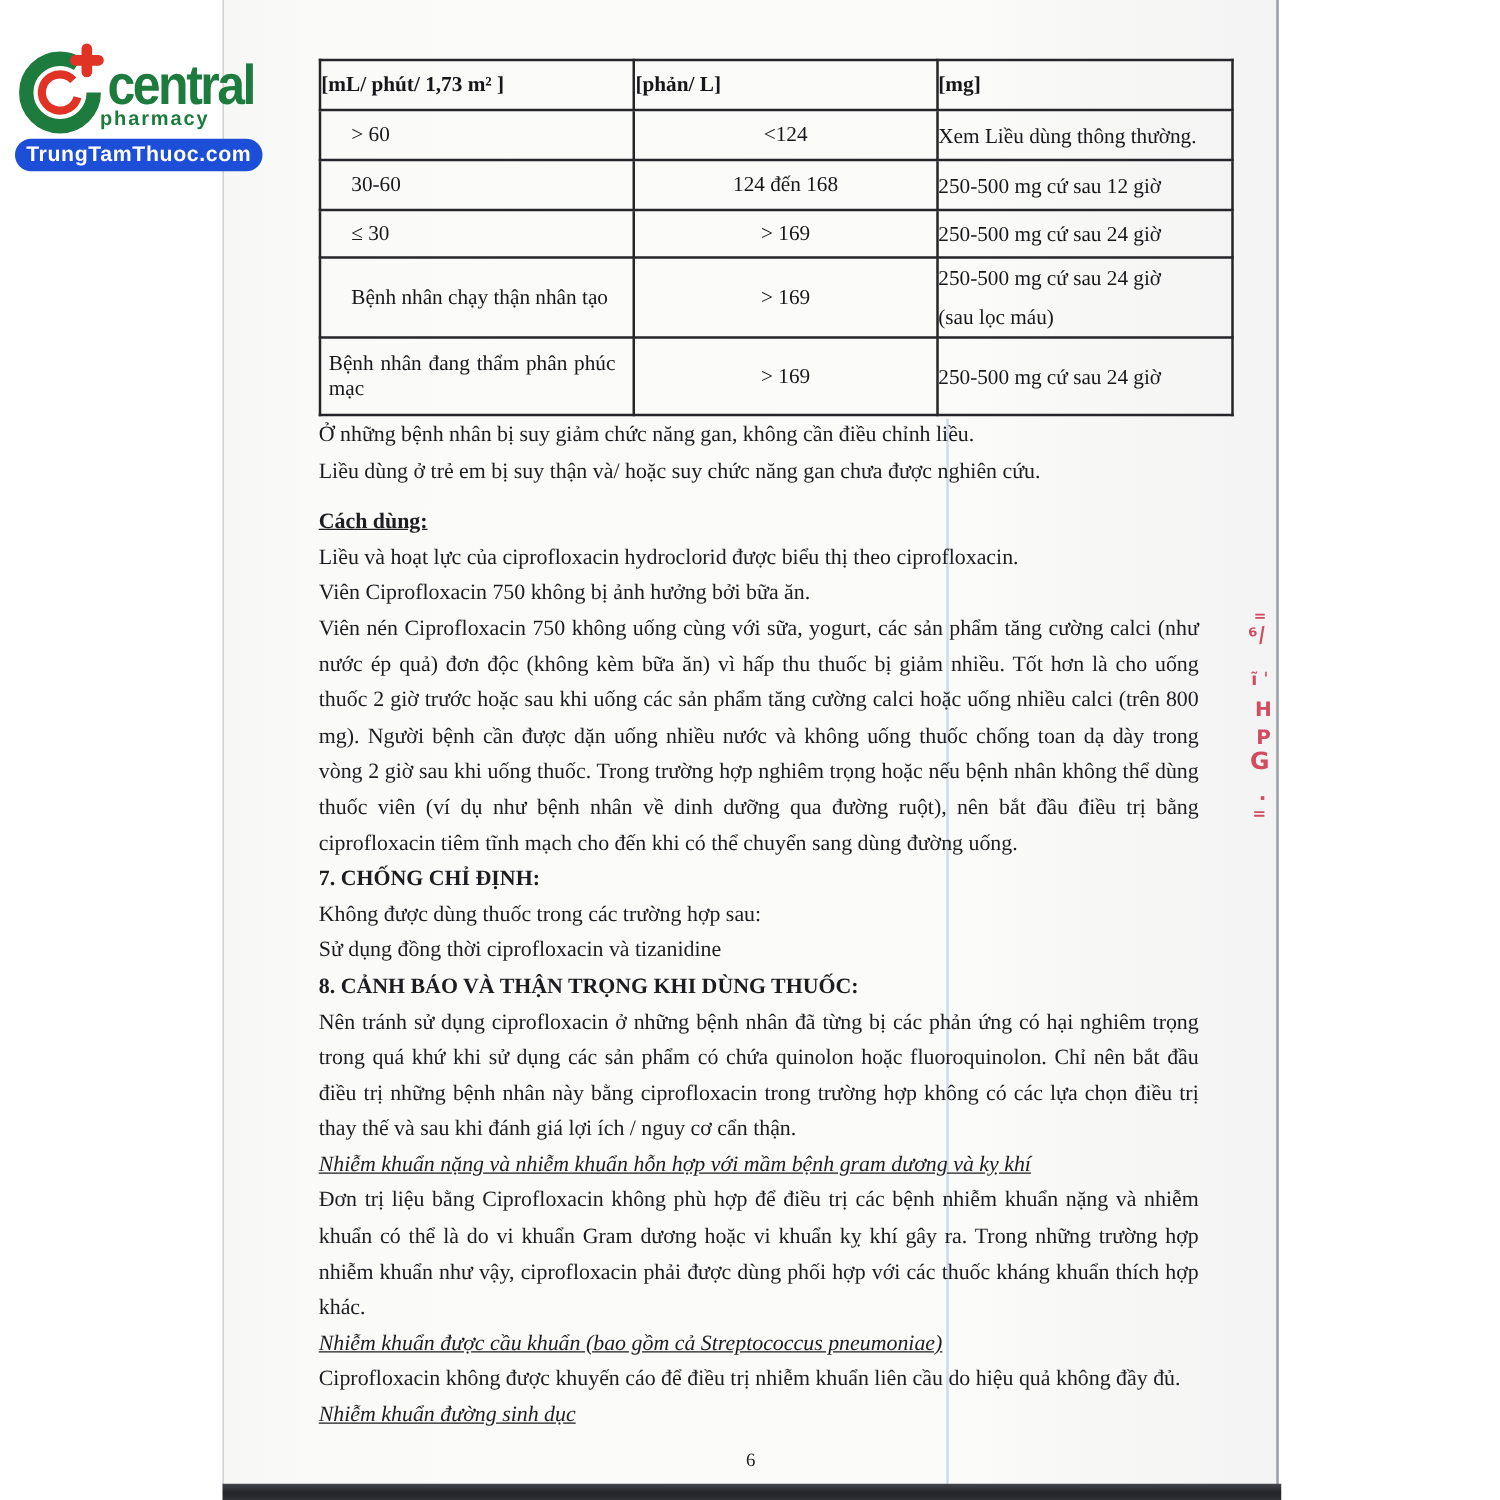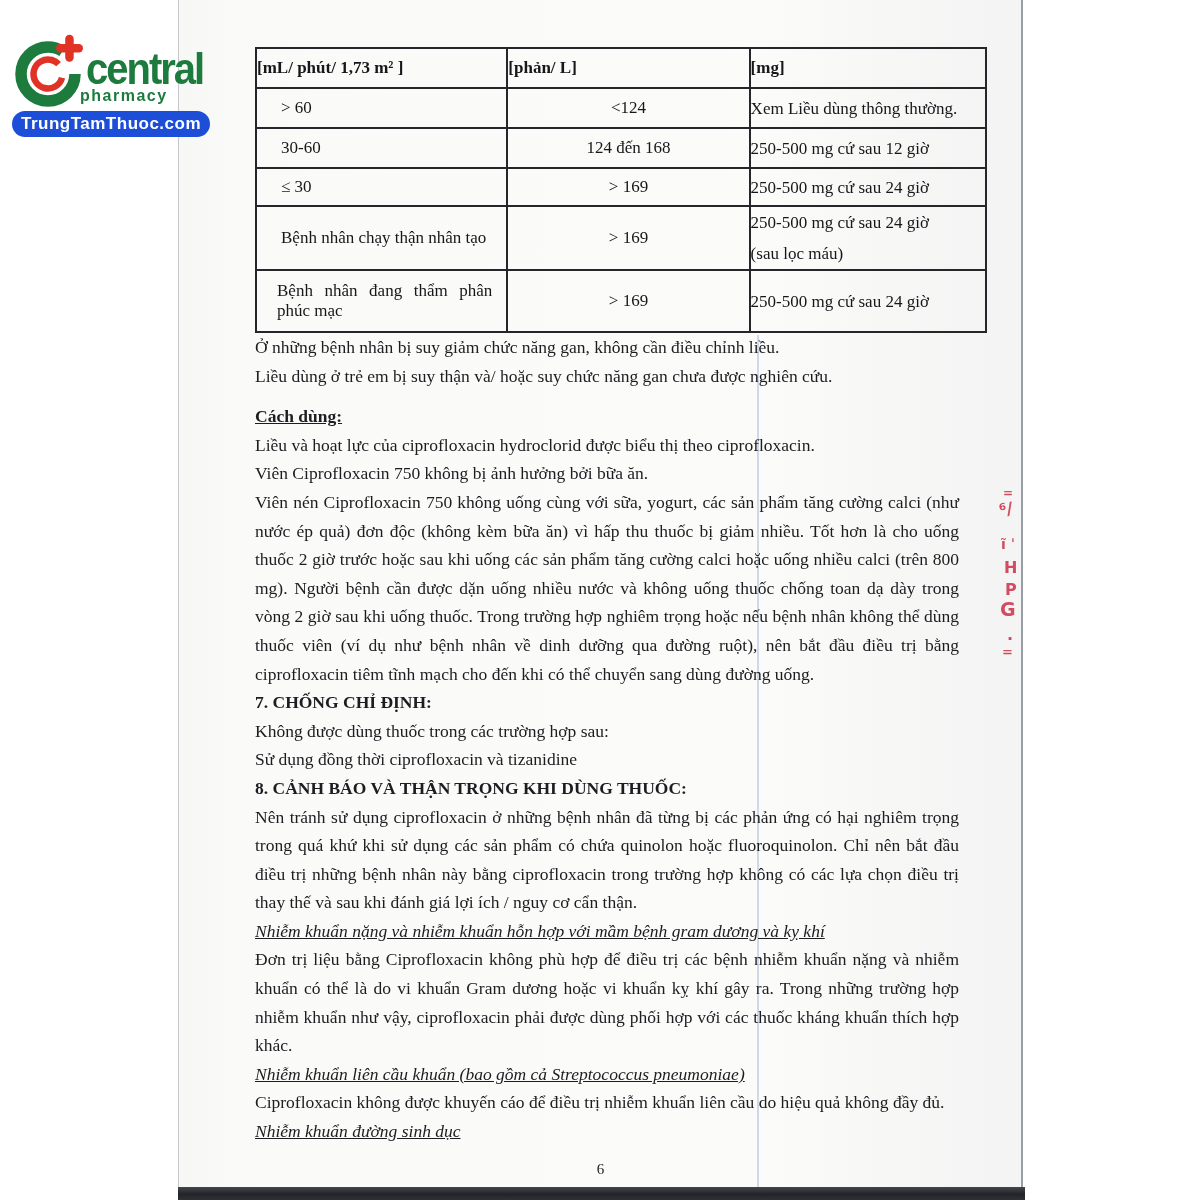--- a/index.html
+++ b/index.html
@@ -47,21 +47,21 @@
   .dose-table {
     position: absolute; left: 255px; top: 47px; width: 732px;
     border-collapse: collapse; font-size: 17px; color: #17171b;
   }
   .dose-table td, .dose-table th {
     border: 2px solid #26262a; vertical-align: middle; background: transparent;
   }
   .dose-table th { font-weight: bold; text-align: left; height: 40px; }
   .col-a { width: 252px; } .col-b { width: 243px; } .col-c { width: 237px; }
   .cell-a { text-align: left; padding-left: 24px; padding-right: 10px; }
-  .cell-a.justify { text-align: justify; padding-left: 20px; padding-right: 14px; }
+  .cell-a.justify { text-align: justify; padding-left: 6px; padding-right: 14px; }
   .cell-b { text-align: center; }
   .cell-c { text-align: left; padding-left: 0; padding-right: 8px; white-space: pre-line; line-height: 31px; }
   .row-1 td { height: 40px; } .row-2 td { height: 40px; } .row-3 td { height: 38px; }
   .row-4 td { height: 60px; } .row-5 td { height: 62px; }
 
   
   .content {
     position: absolute; left: 255px; top: 333px; width: 704px;
     font-size: 17.5px; line-height: 28.6px; color: #1c1c21;
   }
@@ -148,21 +148,21 @@
   <div class="plain">Liều và hoạt lực của ciprofloxacin hydroclorid được biểu thị theo ciprofloxacin.</div>
   <div class="plain">Viên Ciprofloxacin 750 không bị ảnh hưởng bởi bữa ăn.</div>
   <div class="just">Viên nén Ciprofloxacin 750 không uống cùng với sữa, yogurt, các sản phẩm tăng cường calci (như nước ép quả) đơn độc (không kèm bữa ăn) vì hấp thu thuốc bị giảm nhiều. Tốt hơn là cho uống thuốc 2 giờ trước hoặc sau khi uống các sản phẩm tăng cường calci hoặc uống nhiều calci (trên 800 mg). Người bệnh cần được dặn uống nhiều nước và không uống thuốc chống toan dạ dày trong vòng 2 giờ sau khi uống thuốc. Trong trường hợp nghiêm trọng hoặc nếu bệnh nhân không thể dùng thuốc viên (ví dụ như bệnh nhân về dinh dưỡng qua đường ruột), nên bắt đầu điều trị bằng ciprofloxacin tiêm tĩnh mạch cho đến khi có thể chuyển sang dùng đường uống.</div>
   <div class="sec">7. CHỐNG CHỈ ĐỊNH:</div>
   <div class="plain">Không được dùng thuốc trong các trường hợp sau:</div>
   <div class="plain">Sử dụng đồng thời ciprofloxacin và tizanidine</div>
   <div class="sec">8. CẢNH BÁO VÀ THẬN TRỌNG KHI DÙNG THUỐC:</div>
   <div class="just">Nên tránh sử dụng ciprofloxacin ở những bệnh nhân đã từng bị các phản ứng có hại nghiêm trọng trong quá khứ khi sử dụng các sản phẩm có chứa quinolon hoặc fluoroquinolon. Chỉ nên bắt đầu điều trị những bệnh nhân này bằng ciprofloxacin trong trường hợp không có các lựa chọn điều trị thay thế và sau khi đánh giá lợi ích / nguy cơ cẩn thận.</div>
   <div class="it-u">Nhiễm khuẩn nặng và nhiễm khuẩn hỗn hợp với mầm bệnh gram dương và kỵ khí</div>
   <div class="just">Đơn trị liệu bằng Ciprofloxacin không phù hợp để điều trị các bệnh nhiễm khuẩn nặng và nhiễm khuẩn có thể là do vi khuẩn Gram dương hoặc vi khuẩn kỵ khí gây ra. Trong những trường hợp nhiễm khuẩn như vậy, ciprofloxacin phải được dùng phối hợp với các thuốc kháng khuẩn thích hợp khác.</div>
-  <div class="it-u">Nhiễm khuẩn liên cầu khuẩn (bao gồm cả Streptococcus pneumoniae)</div>
+  <div class="it-u">Nhiễm khuẩn được cầu khuẩn (bao gồm cả Streptococcus pneumoniae)</div>
   <div class="plain">Ciprofloxacin không được khuyến cáo để điều trị nhiễm khuẩn liên cầu do hiệu quả không đầy đủ.</div>
   <div class="it-u">Nhiễm khuẩn đường sinh dục</div>
 </div>
 
 <div class="pagenum">6</div>
 
 <div class="stamp st-0">=</div>
 <div class="stamp st-1">⁶/</div>
 <div class="stamp st-2">ĩ ˈ</div>
 <div class="stamp st-3">H</div>

